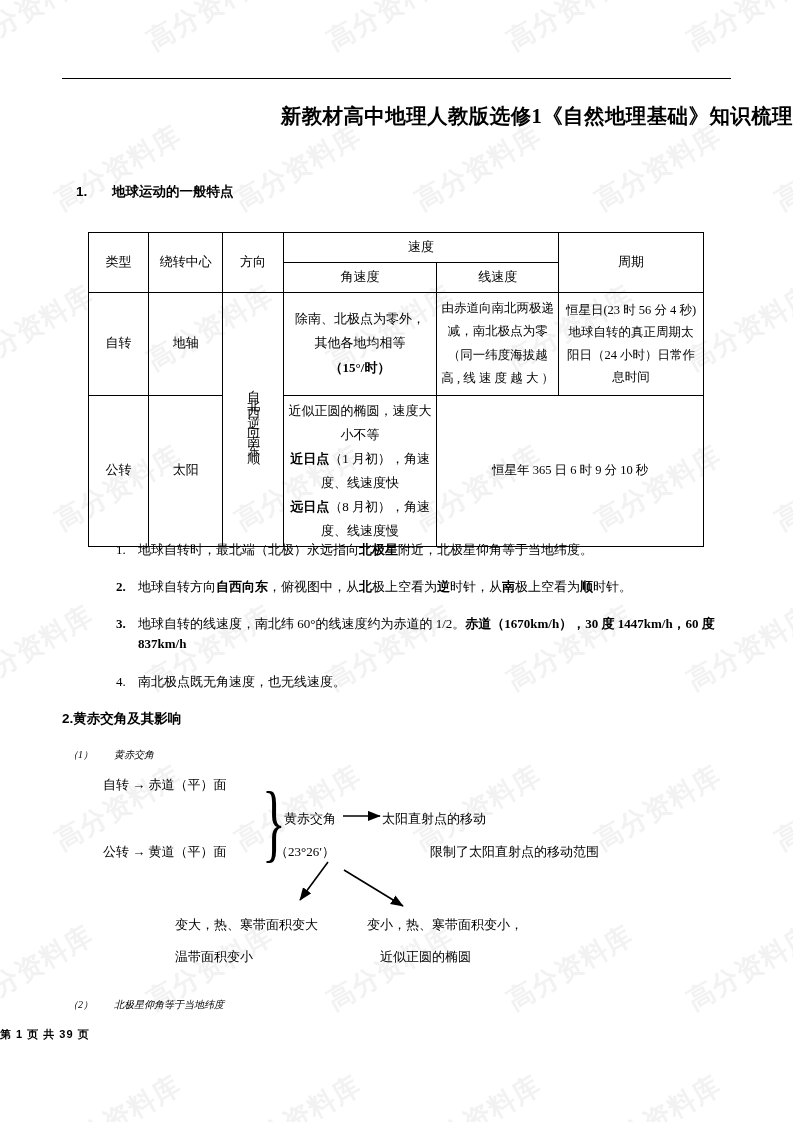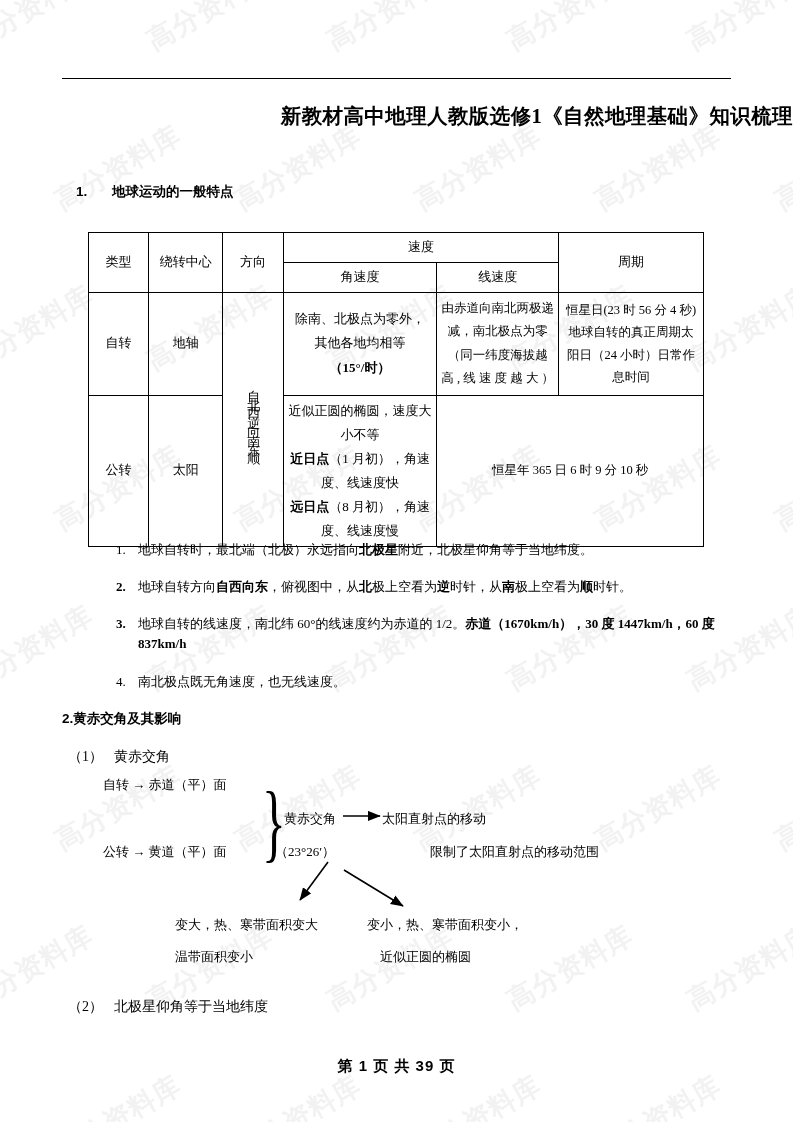--- a/index.html
+++ b/index.html
@@ -142,21 +142,21 @@
   ol.notes > li::marker { font-size: 13px; }
   ol.notes > li.bold-marker::marker { font-weight: bold; }
 
   
   .diagram { position: absolute; left: 0; top: 0; width: 793px; height: 1122px; }
   .dtext {
     position: absolute;
     font-size: 13px;
     white-space: nowrap;
   }
-  .sub-h { position: absolute; font-size: 14px; }
+  .sub-h { position: absolute; font-size: 10px; font-style: italic; }
   #sub1 { left: 68px; top: 748px; }
   #sub2 { left: 68px; top: 998px; }
   .sub-h .idx { display: inline-block; width: 46px; }
 
   #d-zizhuan   { left: 103px; top: 776px; }
   #d-gongzhuan { left: 103px; top: 843px; }
   #d-angle     { left: 284px; top: 810px; }
   #d-move      { left: 382px; top: 810px; }
   #d-deg       { left: 275px; top: 843px; }
   #d-limit     { left: 382px; top: 843px; padding-left: 48px; }
@@ -177,23 +177,23 @@
   }
   svg.arrows {
     position: absolute;
     left: 0; top: 0;
     width: 793px; height: 1122px;
     pointer-events: none;
   }
   .footer {
     position: absolute;
     left: 0; right: 0;
-    top: 1057px;
-    text-align: center;
-    font-size: 15px;
+    top: 1027px;
+    text-align: left;
+    font-size: 11px;
     font-weight: bold;
     font-family: "Liberation Sans", "DejaVu Sans", sans-serif;
     letter-spacing: 1px;
   }
 </style>
 </head>
 <body>
 
 <div class="page">
 

